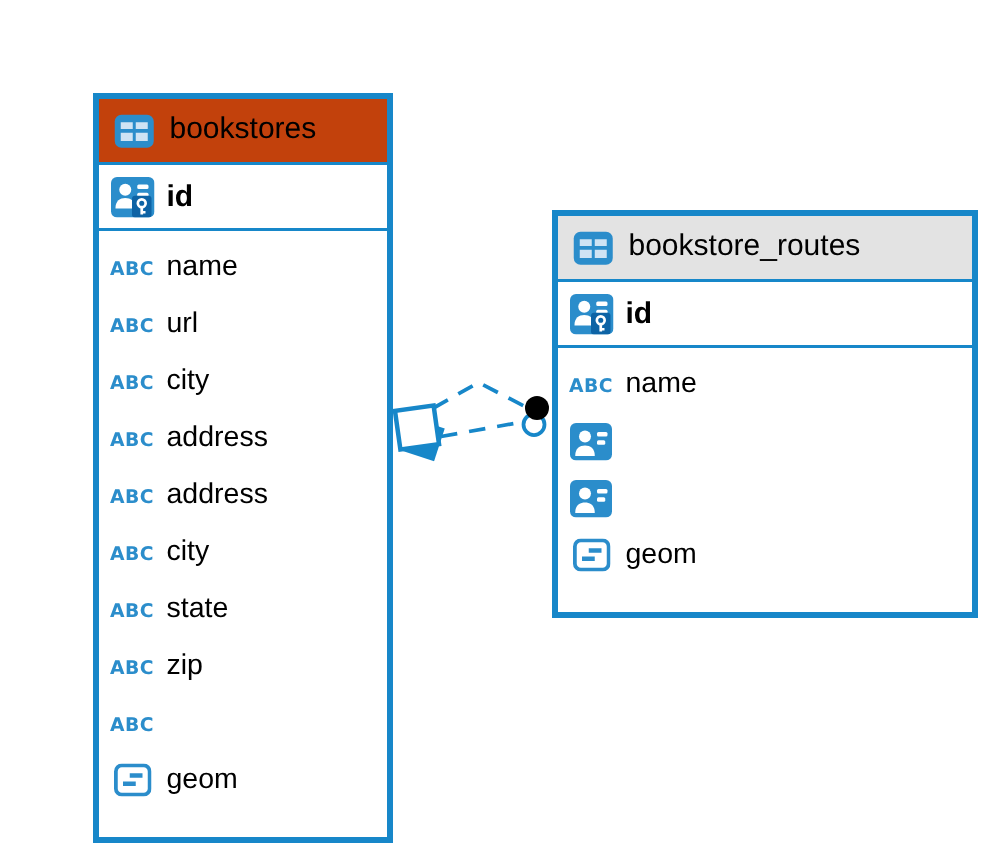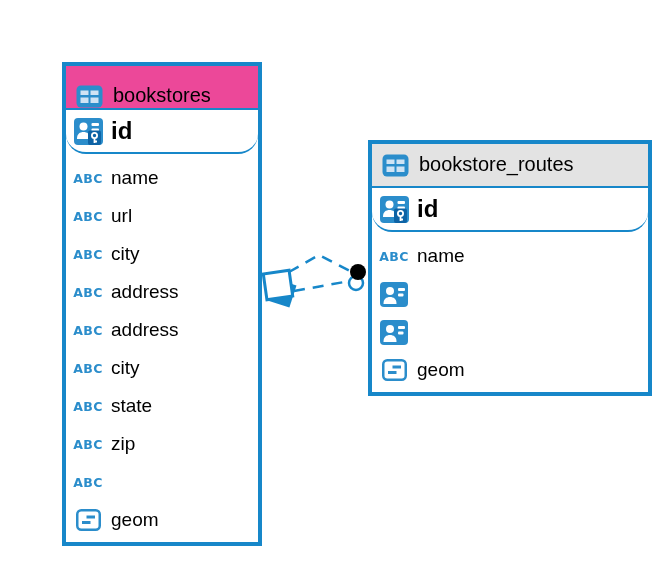--- a/index.html
+++ b/index.html
@@ -13,22 +13,22 @@
   .canvas{position:relative;width:654px;height:570px;background:#fff;overflow:hidden;}
 
   .erd-table{position:absolute;box-sizing:border-box;border:4px solid var(--blue);background:#fff;}
   .table-bookstores{left:62px;top:62px;width:200px;}
   .table-routes{left:368px;top:140px;width:284px;}
 
   .t-header{display:flex;align-items:center;gap:9px;height:42px;padding:0 8px;
             border-bottom:2px solid var(--blue);font-size:20px;white-space:nowrap;}
   .t-title{transform:translateY(-1px);}
 
-  .t-keys .row{height:42px;font-size:24px;font-weight:700;border-bottom:2px solid var(--blue);border-radius:20px;}
-  .t-cols{padding:5px 0 3px 0;}
+  .t-keys .row{height:42px;font-size:20px;font-weight:700;border-bottom:2px solid var(--blue);}
+  .t-cols{padding:5px 0 19px 0;}
   .row{display:flex;align-items:center;gap:8px;height:38px;padding:0 7px;font-size:19px;white-space:nowrap;}
   .ic{width:30px;min-width:30px;display:flex;align-items:center;justify-content:center;}
   .abc{font-family:"DejaVu Sans",sans-serif;font-weight:900;font-size:12.5px;letter-spacing:.3px;color:var(--icon-blue);}
 
   .rel-overlay{position:absolute;left:0;top:0;pointer-events:none;z-index:5;}
   .dash{fill:none;stroke:var(--blue);stroke-width:2.5;stroke-dasharray:11 8;}
   .sq-back{fill:var(--blue);}
   .sq-front{fill:#fff;stroke:var(--blue);stroke-width:3;}
   .dot-back{fill:#fff;stroke:var(--blue);stroke-width:2.5;}
   .dot-front{fill:#000;}
@@ -47,21 +47,21 @@
       <rect class="sq-back" x="-11.5" y="-11.5" width="23" height="23" transform="translate(282,293) rotate(18)"></rect>
       <rect class="sq-front" x="-13" y="-13" width="26" height="26" transform="translate(278,285) rotate(-8)"></rect>
     </g>
     <g>
       <circle class="dot-back" cx="356" cy="283" r="7"></circle>
       <circle class="dot-front" cx="358" cy="272" r="8"></circle>
     </g>
   </svg>
 
   <div class="erd-table table-bookstores">
-    <div class="t-header" style="background: #ec4899; align-items: flex-end;">
+    <div class="t-header" style="background: #c2410c;">
       <span class="ic">
           <svg width="27" height="23" viewBox="0 0 27 23">
             <rect x="0.5" y="0.5" width="26" height="22" rx="4.5" fill="var(--icon-blue)"></rect>
             <rect x="4.5" y="5.5" width="8" height="4.5" fill="var(--cell-c)"></rect>
             <rect x="14.5" y="5.5" width="8" height="4.5" fill="var(--cell-c)"></rect>
             <rect x="4.5" y="12.5" width="8" height="5.5" fill="var(--cell-c)"></rect>
             <rect x="14.5" y="12.5" width="8" height="5.5" fill="var(--cell-c)"></rect>
           </svg>
         </span>
       <span class="t-title">bookstores</span>

